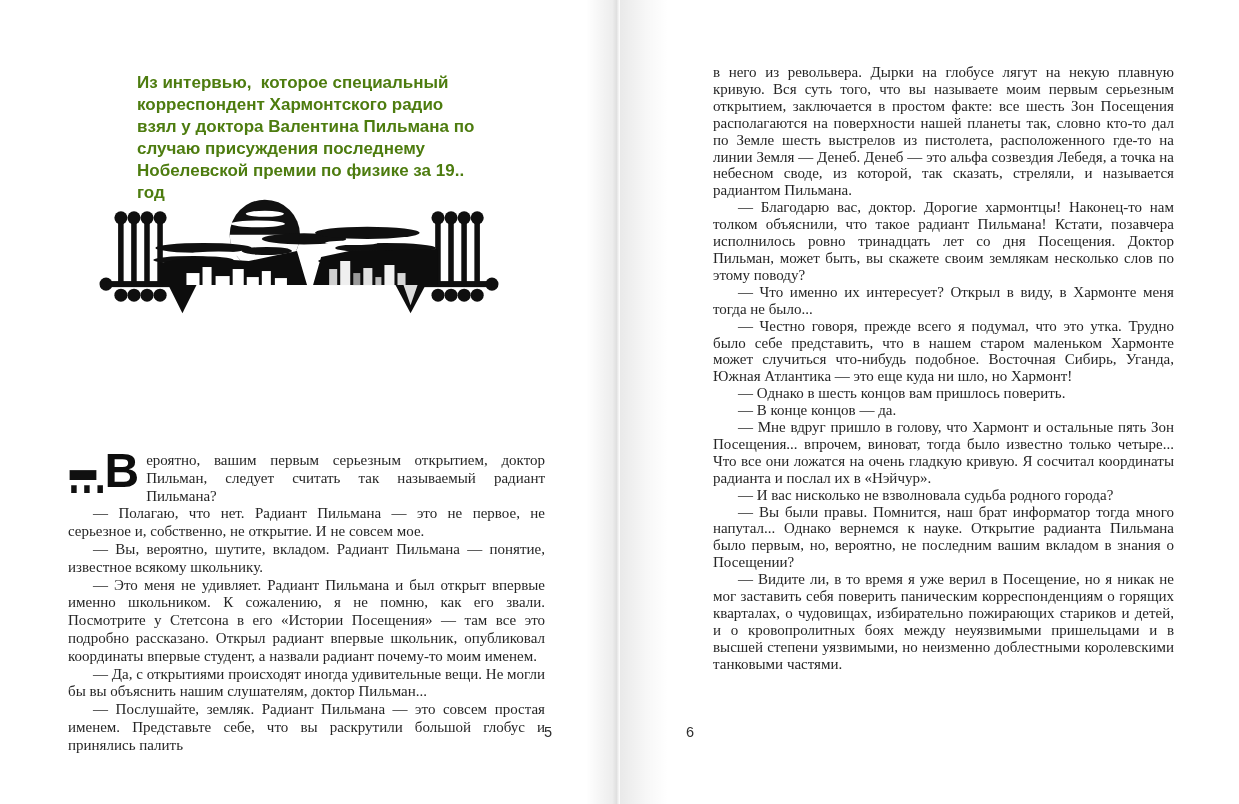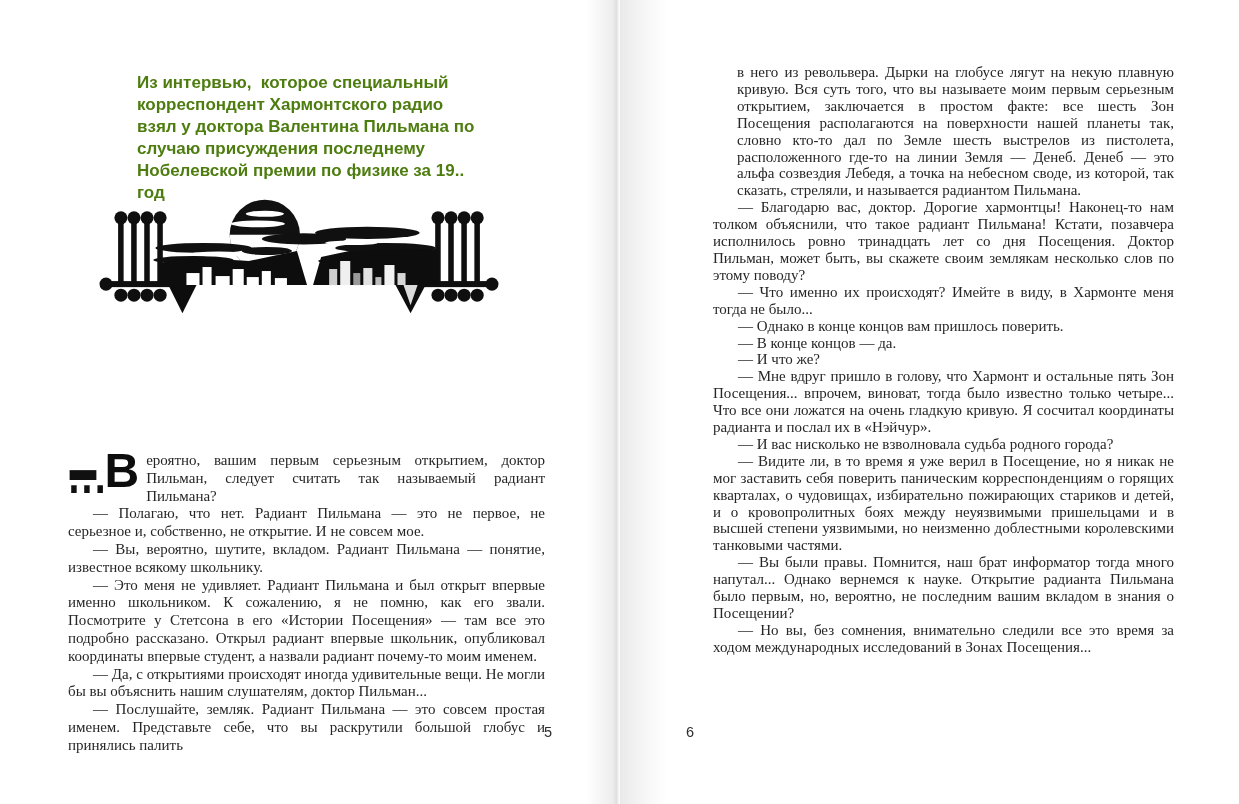--- a/index.html
+++ b/index.html
@@ -25,21 +25,21 @@
       font-size:17px; line-height:22px; color:#4d7c0f; white-space:pre-wrap; }
 
   .headpiece { position:absolute; left:98px; top:192px; width:402px; height:140px; }
 
   .body-left { position:absolute; left:68px; top:452px; width:477px;
       font-size:15px; line-height:17.8px; text-align:justify; }
   .body-right { position:absolute; left:93px; top:64px; width:461px;
       font-size:15px; line-height:16.9px; text-align:justify; }
 
   .para { text-indent:25px; }
-  .para.no-indent { text-indent:0;margin-left:24px; }
+  .para.no-indent { text-indent:0; }
   .para.lead { text-indent:0; }
 
   
   .lead-block { float:left; margin:1px 7px 0 0; display:flex; align-items:flex-start; height:35px; }
   .om { display:flex; flex-direction:column; justify-content:space-between; height:34px;
         margin-right:5px; font-family:"DejaVu Sans", sans-serif; font-weight:700; color:#101010; }
   .om-dash { display:inline-block; font-size:30px; line-height:13px; height:13px;
              transform:scaleY(2.6); transform-origin:center top; }
   .om-dots { display:inline-block; font-size:25px; line-height:8px; height:8px;
              transform:scale(1.25,1.6); transform-origin:left bottom; letter-spacing:1px; }
@@ -158,29 +158,28 @@
         </div>
     </div>
 
     <div class="pagenum pagenum-left">5</div>
   </div>
 
   <div class="page page-right">
     <div class="body-right">
         <p class="para no-indent">в него из револьвера. Дырки на глобусе лягут на некую плавную кривую. Вся суть того, что вы называете моим первым серьезным открытием, заключается в простом факте: все шесть Зон Посещения располагаются на поверхности нашей планеты так, словно кто-то дал по Земле шесть выстрелов из пистолета, расположенного где-то на линии Земля — Денеб. Денеб — это альфа созвездия Лебедя, а точка на небесном своде, из которой, так сказать, стреляли, и называется радиантом Пильмана.</p>
         <p class="para">— Благодарю вас, доктор. Дорогие хармонтцы! Наконец-то нам толком объяснили, что такое радиант Пильмана! Кстати, позавчера исполнилось ровно тринадцать лет со дня Посещения. Доктор Пильман, может быть, вы скажете своим землякам несколько слов по этому поводу?</p>
-        <p class="para">— Что именно их происходят? Имейте в виду, в Хармонте меня тогда не было...</p>
-        <p class="para">— Однако в конце концов вам пришлось поверить.</p>
+        <p class="para">— Что именно их интересует? Открыл в виду, в Хармонте меня тогда не было...</p>
+        <p class="para">— Честно говоря, прежде всего я подумал, что это утка. Трудно было себе представить, что в нашем старом маленьком Хармонте может случиться что-нибудь подобное. Восточная Сибирь, Уганда, Южная Атлантика — это еще куда ни шло, но Хармонт!</p>
+        <p class="para">— Однако в шесть концов вам пришлось поверить.</p>
         <p class="para">— В конце концов — да.</p>
-        <p class="para">— И что же?</p>
         <p class="para">— Мне вдруг пришло в голову, что Хармонт и остальные пять Зон Посещения... впрочем, виноват, тогда было известно только четыре... Что все они ложатся на очень гладкую кривую. Я сосчитал координаты радианта и послал их в «Нэйчур».</p>
         <p class="para">— И вас нисколько не взволновала судьба родного города?</p>
+        <p class="para">— Вы были правы. Помнится, наш брат информатор тогда много напутал... Однако вернемся к науке. Открытие радианта Пильмана было первым, но, вероятно, не последним вашим вкладом в знания о Посещении?</p>
         <p class="para">— Видите ли, в то время я уже верил в Посещение, но я никак не мог заставить себя поверить паническим корреспонденциям о горящих кварталах, о чудовищах, избирательно пожирающих стариков и детей, и о кровопролитных боях между неуязвимыми пришельцами и в высшей степени уязвимыми, но неизменно доблестными королевскими танковыми частями.</p>
-        <p class="para">— Вы были правы. Помнится, наш брат информатор тогда много напутал... Однако вернемся к науке. Открытие радианта Пильмана было первым, но, вероятно, не последним вашим вкладом в знания о Посещении?</p>
-        <p class="para">— Но вы, без сомнения, внимательно следили все это время за ходом международных исследований в Зонах Посещения...</p>
       </div>
     <div class="pagenum pagenum-right">6</div>
   </div>
 
   <div class="gutter-shadow-left"></div>
   <div class="gutter-line"></div>
   <div class="gutter-shadow-right"></div>
 </div>
 
 </body></html>

